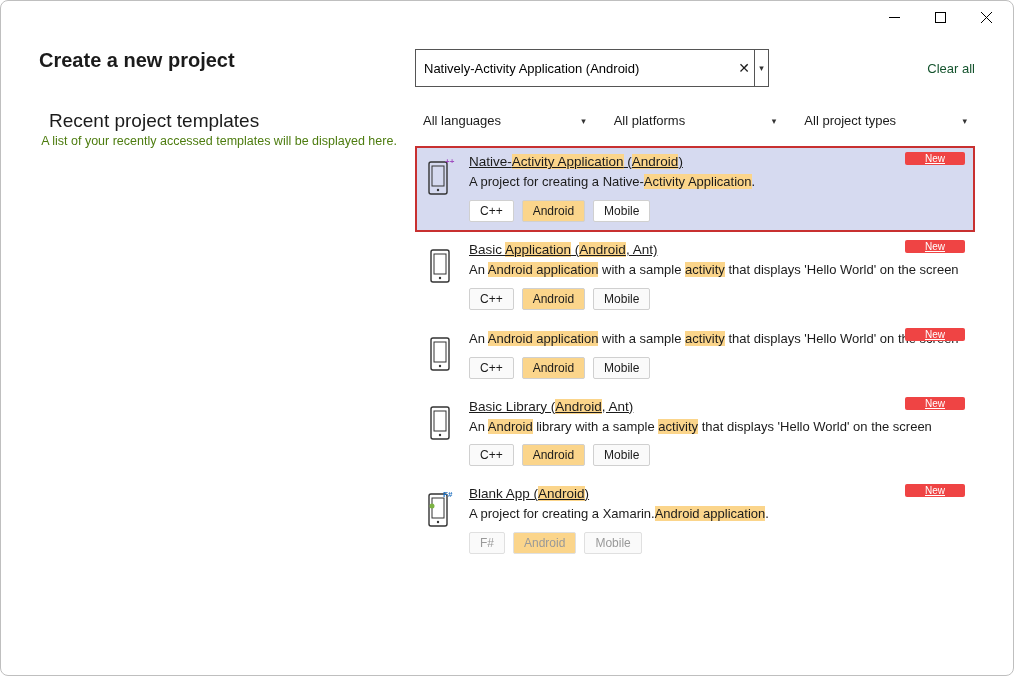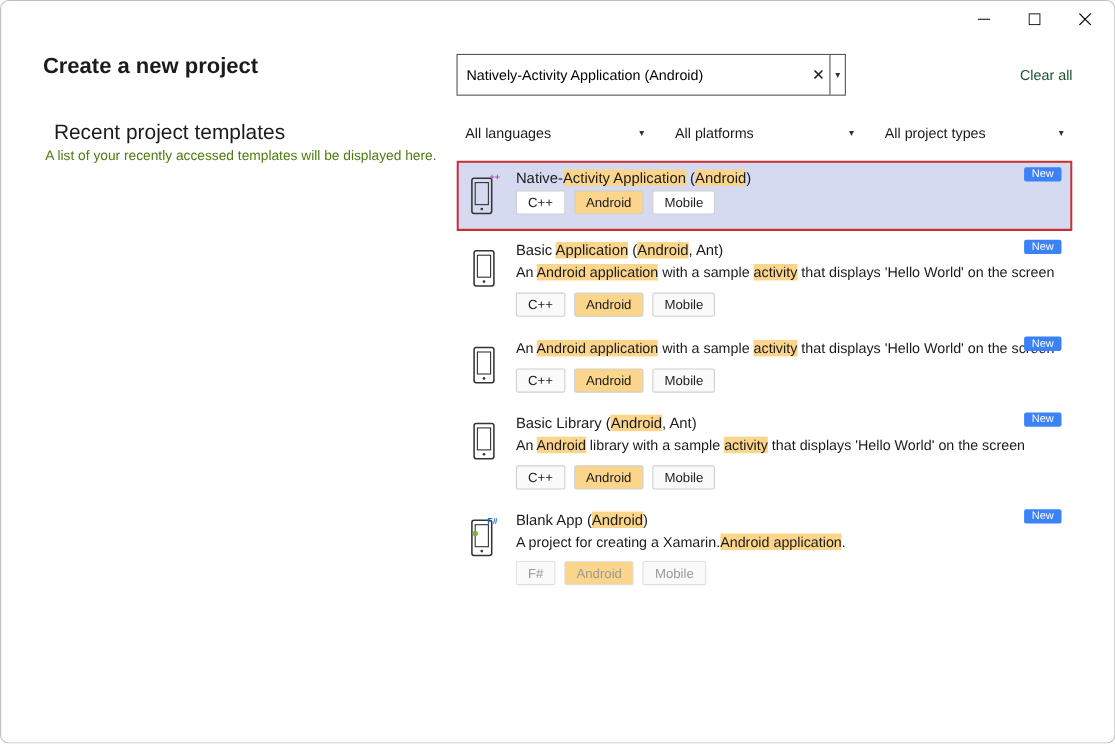--- a/index.html
+++ b/index.html
@@ -19,25 +19,25 @@
   .searchbox { flex: 1; border: none; outline: none; padding: 0 8px; font-family: inherit; font-size: 13px; background: transparent; }
   .clearx { width: 20px; display: flex; align-items: center; justify-content: center; cursor: pointer; font-size: 14px; }
   .ddbtn { width: 14px; border-left: 1px solid #555; display: flex; align-items: center; justify-content: center; cursor: pointer; }
   .link { color: #14532d; margin-left: auto; font-size: 13px; cursor: pointer; }
   .filters { display: flex; gap: 12px; margin-bottom: 14px; font-size: 13px; }
   .filter { flex: 1; display: flex; justify-content: space-between; align-items: center; padding: 4px 8px; cursor: pointer; }
   .chev { font-size: 9px; color: #333; }
   .list { flex: 1; overflow: hidden; position: relative; }
   .item { display: flex; padding: 8px 10px 10px 10px; gap: 14px; position: relative; margin-bottom: 2px; }
   .item.selected { background: #d6daf0; border: 2px solid #c83030; padding: 6px 8px 8px 8px; }
-  .badge-new { position: absolute; top: 6px; right: 10px; background: #3b82f6; color: #fff; font-size: 10px; padding: 1px 7px; border-radius: 2px; }
+  .badge-new { position: absolute; top: 6px; right: 10px; background: #ef4444; color: #fff; font-size: 10px; padding: 1px 20px; border-radius: 2px; text-decoration: underline; }
   .item.selected .badge-new { top: 4px; right: 8px; }
   .thumb { width: 30px; height: 44px; flex-shrink: 0; margin-top: 2px; }
   .itembody { flex: 1; min-width: 0; }
-  .ititle { font-size: 13.5px; margin-bottom: 4px; }
+  .ititle { font-size: 13.5px; margin-bottom: 4px; text-decoration: underline; }
   .idesc { font-size: 13px; color: #1b1b1b; line-height: 1.45; margin-bottom: 8px; }
   .tags { display: flex; gap: 8px; }
   .tag { border: 1px solid #d0d0d0; background: #fafafa; font-size: 12px; padding: 3px 10px; border-radius: 2px; }
   .item.selected .tag { background: #fff; }
   .hl { background: #fbd58b; }
   .item.selected .tag.hl, .tag.hl { background: #fbd58b; border-color: #d0d0d0; }
   .fadeitem .tag { color: #999; border-color: #e0e0e0; }
   .footer { height: 64px; display: flex; justify-content: flex-end; align-items: center; gap: 10px; padding: 0 40px 0 0; }
   .btn { width: 84px; height: 26px; border: 1px solid #888; background: #f5f5f5; font-family: inherit; font-size: 13px; cursor: pointer; }
   .btn.primary { border: 1.5px solid #0066cc; background: #fff; }
@@ -107,20 +107,21 @@
       <div class="list" id="template-list">
           <div class="item selected">
             <div class="thumb"><svg width="30" height="44" viewBox="0 0 30 44">
                 <rect x="4" y="6" width="18" height="32" rx="2" fill="none" stroke="#333" stroke-width="1.4"></rect>
                 <rect x="7" y="10" width="12" height="20" fill="none" stroke="#333" stroke-width="1"></rect>
                 <circle cx="13" cy="34" r="1.2" fill="#333"></circle>
                 <text x="20" y="8" font-size="8" fill="#a050c0" font-weight="bold">++</text>
               </svg></div>
             <div class="itembody">
               <div class="ititle">Native-<span class="hl">Activity Application</span> (<span class="hl">Android</span>)</div>
+              <div class="idesc">A project for creating a Native-<span class="hl">Activity Application</span>.</div>
               <div class="tags">
                 <span class="tag">C++</span>
                 <span class="tag hl">Android</span>
                 <span class="tag">Mobile</span>
               </div>
             </div>
             <span class="badge-new">New</span>
           </div>
           <div class="item">
             <div class="thumb"><svg width="30" height="44" viewBox="0 0 30 44">

